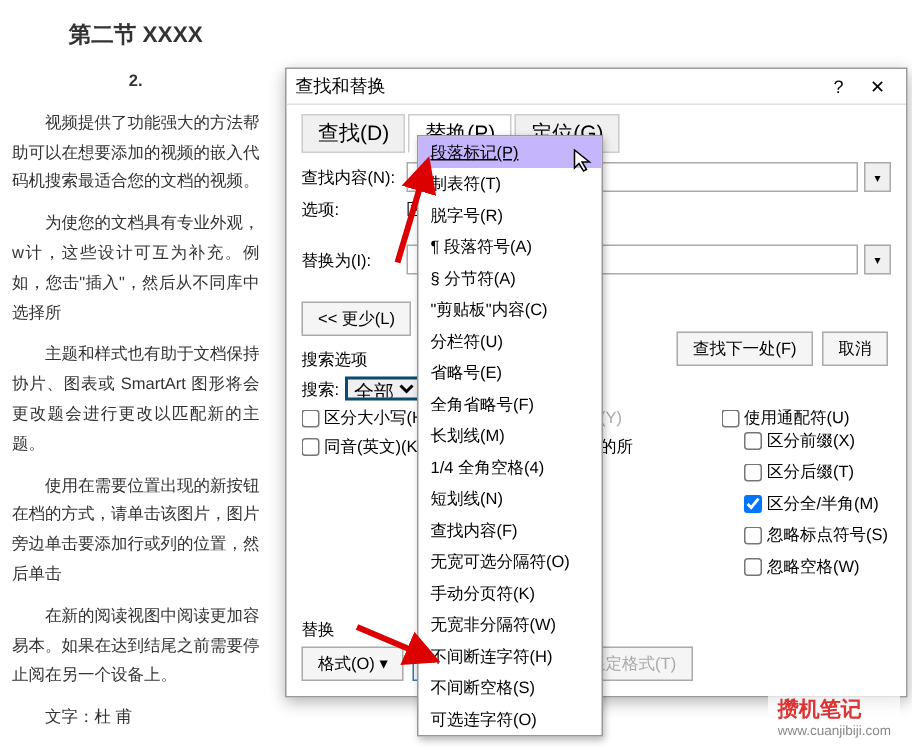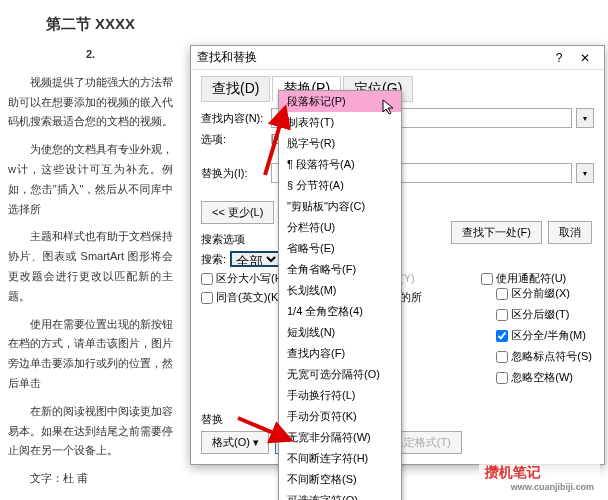--- a/index.html
+++ b/index.html
@@ -25,25 +25,25 @@
 .section-title { margin: 8px 0 4px; font-size: 11px; }
 .checks { display: flex; flex-wrap: wrap; gap: 4px 30px; margin: 4px 0; }
 .check { display: flex; align-items: center; gap: 3px; font-size: 11px; width: 110px; }
 .check input { width: 12px; height: 12px; }
 .right-checks { position: absolute; right: 12px; top: 240px; display: flex; flex-direction: column; gap: 6px; }
 .right-checks .check { width: auto; }
 .bottom-btns { position: absolute; right: 12px; top: 175px; display: flex; gap: 6px; }
 .bottom-row { position: absolute; left: 10px; bottom: 10px; display: flex; gap: 6px; align-items: center; }
 .dropdown-menu { position: absolute; left: 278px; top: 90px; width: 124px; background: #fff; border: 1px solid #999; box-shadow: 1px 2px 5px rgba(0,0,0,0.3); z-index: 10; font-size: 11px; }
 .menu-item { padding: 3px 8px; cursor: pointer; }
-.menu-item.hover { background: #f9a8d4; }
+.menu-item.hover { background: #c4b5fd; text-decoration: underline; }
 .arrow-red { position: absolute; z-index: 15; pointer-events: none; }
 .arrow-red svg { display: block; }
 .watermark { position: absolute; right: 8px; bottom: 6px; font-size: 14px; color: #d33; font-weight: bold; background: rgba(255,255,255,0.7); padding: 2px 6px; }
-.watermark .sub { font-size: 9px; color: #888; font-weight: bold; display: block; margin-left: 26px; }
+.watermark .sub { font-size: 9px; color: #888; font-weight: normal; display: block; }
 .cursor-ptr { position: absolute; left: 382px; top: 99px; z-index: 20; font-size: 14px; pointer-events: none; }
 </style>
 </head>
 <body>
 
 <div class="doc-bg">
   <div class="doc-title">第二节  XXXX</div>
   <div class="doc-p" style="text-align:center;font-weight:bold">2.</div>
   <div class="doc-p doc-indent">视频提供了功能强大的方法帮助可以在想要添加的视频的嵌入代码机搜索最适合您的文档的视频。</div>
   <div class="doc-p doc-indent">为使您的文档具有专业外观，w计，这些设计可互为补充。例如，您击"插入"，然后从不同库中选择所</div>
@@ -161,21 +161,20 @@
   <div class="menu-item">§ 分节符(A)</div>
   <div class="menu-item">"剪贴板"内容(C)</div>
   <div class="menu-item">分栏符(U)</div>
   <div class="menu-item">省略号(E)</div>
   <div class="menu-item">全角省略号(F)</div>
   <div class="menu-item">长划线(M)</div>
   <div class="menu-item">1/4 全角空格(4)</div>
   <div class="menu-item">短划线(N)</div>
   <div class="menu-item">查找内容(F)</div>
   <div class="menu-item">无宽可选分隔符(O)</div>
-  <div class="menu-item">手动换行符(L)</div>
   <div class="menu-item">手动分页符(K)</div>
   <div class="menu-item">无宽非分隔符(W)</div>
   <div class="menu-item">不间断连字符(H)</div>
   <div class="menu-item">不间断空格(S)</div>
   <div class="menu-item">可选连字符(O)</div>
 </div>
 
 <div class="arrow-red" style="left:255px;top:100px">
   <svg width="40" height="80">
       <defs>

